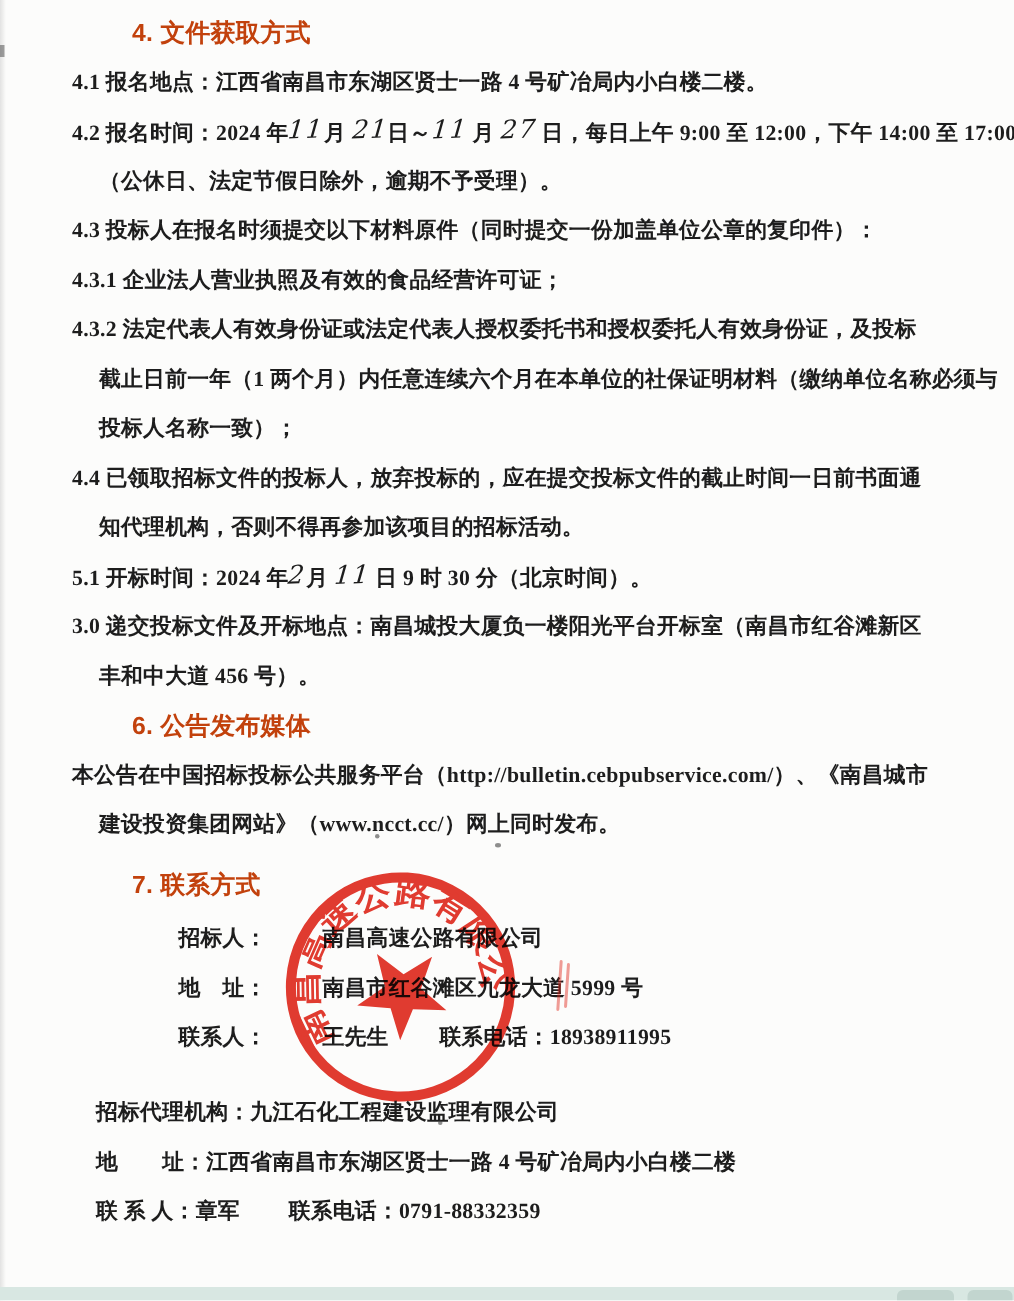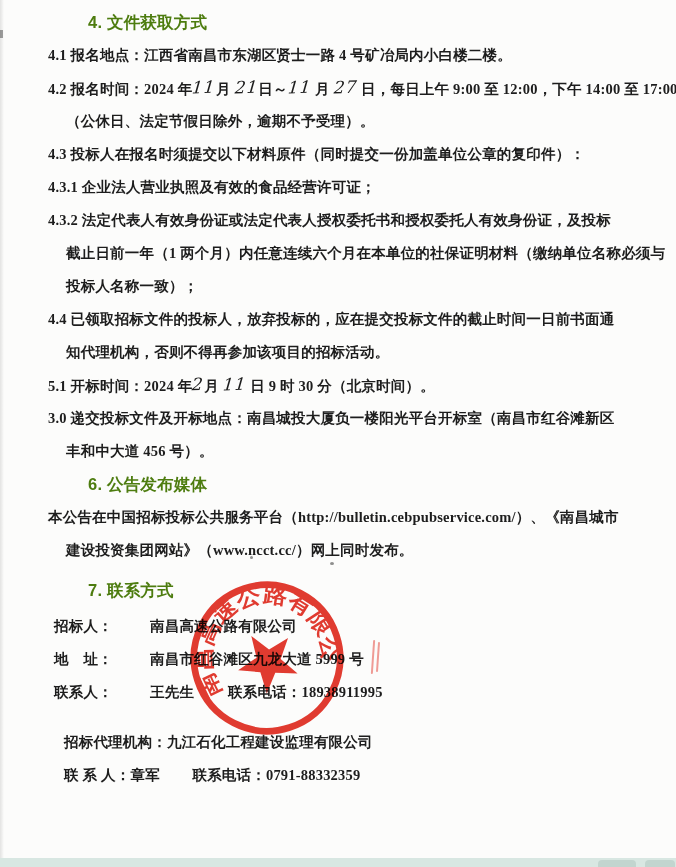--- a/index.html
+++ b/index.html
@@ -13,32 +13,32 @@
   .edge-shade{position:absolute;left:0;top:0;bottom:0;width:4px;
     background:linear-gradient(to right,rgba(0,0,0,.10),rgba(0,0,0,0));}
   .doc{position:absolute;top:6px;left:0;width:676px;}
   .line{
     white-space:nowrap;height:33px;line-height:33px;
     font-size:14.5px;font-weight:600;letter-spacing:.2px;
   }
   .h{
     padding-left:88px;
     font-family:"Liberation Sans","DejaVu Sans",sans-serif;
-    font-weight:bold;font-size:16.5px;color:#4d7c0f;
+    font-weight:bold;font-size:16.5px;color:#c2410c;
   }
   .ind{padding-left:48px;}
   .flush{padding-left:66px;}
   .hand{
     display:inline-block;
     font-family:"DejaVu Serif",serif;font-style:italic;font-weight:500;
     font-size:17px;letter-spacing:1px;
     transform:skewX(-7deg) rotate(-2deg);position:relative;top:-1px;
   }
   .gap-before-7{margin-top:7px;}
-  .contact-row{display:flex;padding-left:54px;}
+  .contact-row{display:flex;padding-left:119px;}
   .contact-row .lab{min-width:96px;}
   .contact-row .val1{min-width:78px;}
   .agency-row{padding-left:64px;}
   .agency-row .val-short{display:inline-block;min-width:62px;}
   .agency-gap{margin-top:17px;}
   .contact-gap{margin-top:3px;}
   
   .stamp{position:absolute;left:164px;top:576px;opacity:.9;mix-blend-mode:multiply;}
   .stamp-mark{position:absolute;background:#e02519;opacity:.45;border-radius:1px;}
   .mark1{left:372px;top:640px;width:2px;height:34px;transform:rotate(4deg);}
@@ -103,20 +103,21 @@
     <span>南昌市红谷滩区九龙大道 5999 号</span>
   </div>
   <div class="line contact-row">
     <span class="lab">联系人：</span>
     <span class="val1">王先生</span>
     <span>联系电话：</span>
     <span>18938911995</span>
   </div>
 
   <div class="line agency-row agency-gap"><span>招标代理机构：</span><span>九江石化工程建设监理有限公司</span></div>
+  <div class="line agency-row"><span>地　　址：</span><span>江西省南昌市东湖区贤士一路 4 号矿冶局内小白楼二楼</span></div>
   <div class="line agency-row"><span>联 系 人：</span><span class="val-short">章军</span><span>联系电话：</span><span>0791-88332359</span></div>
 
 </div>
 
 <svg class="stamp" width="206" height="164" viewBox="0 0 220 220" xmlns="http://www.w3.org/2000/svg">
   <g transform="rotate(-18 110 110)">
     <circle cx="110" cy="110" r="98" fill="none" stroke-width="9" stroke="#e02519"></circle>
     <path id="sealArc" d="M 39.5 135.7 A 75 75 0 1 1 180.5 135.7" fill="none"></path>
     <text font-family="Liberation Sans, DejaVu Sans, sans-serif" font-size="28" font-weight="bold" fill="#e02519">
       <textPath href="#sealArc" startOffset="0" textLength="322" lengthAdjust="spacingAndGlyphs">南昌高速公路有限公司</textPath>

